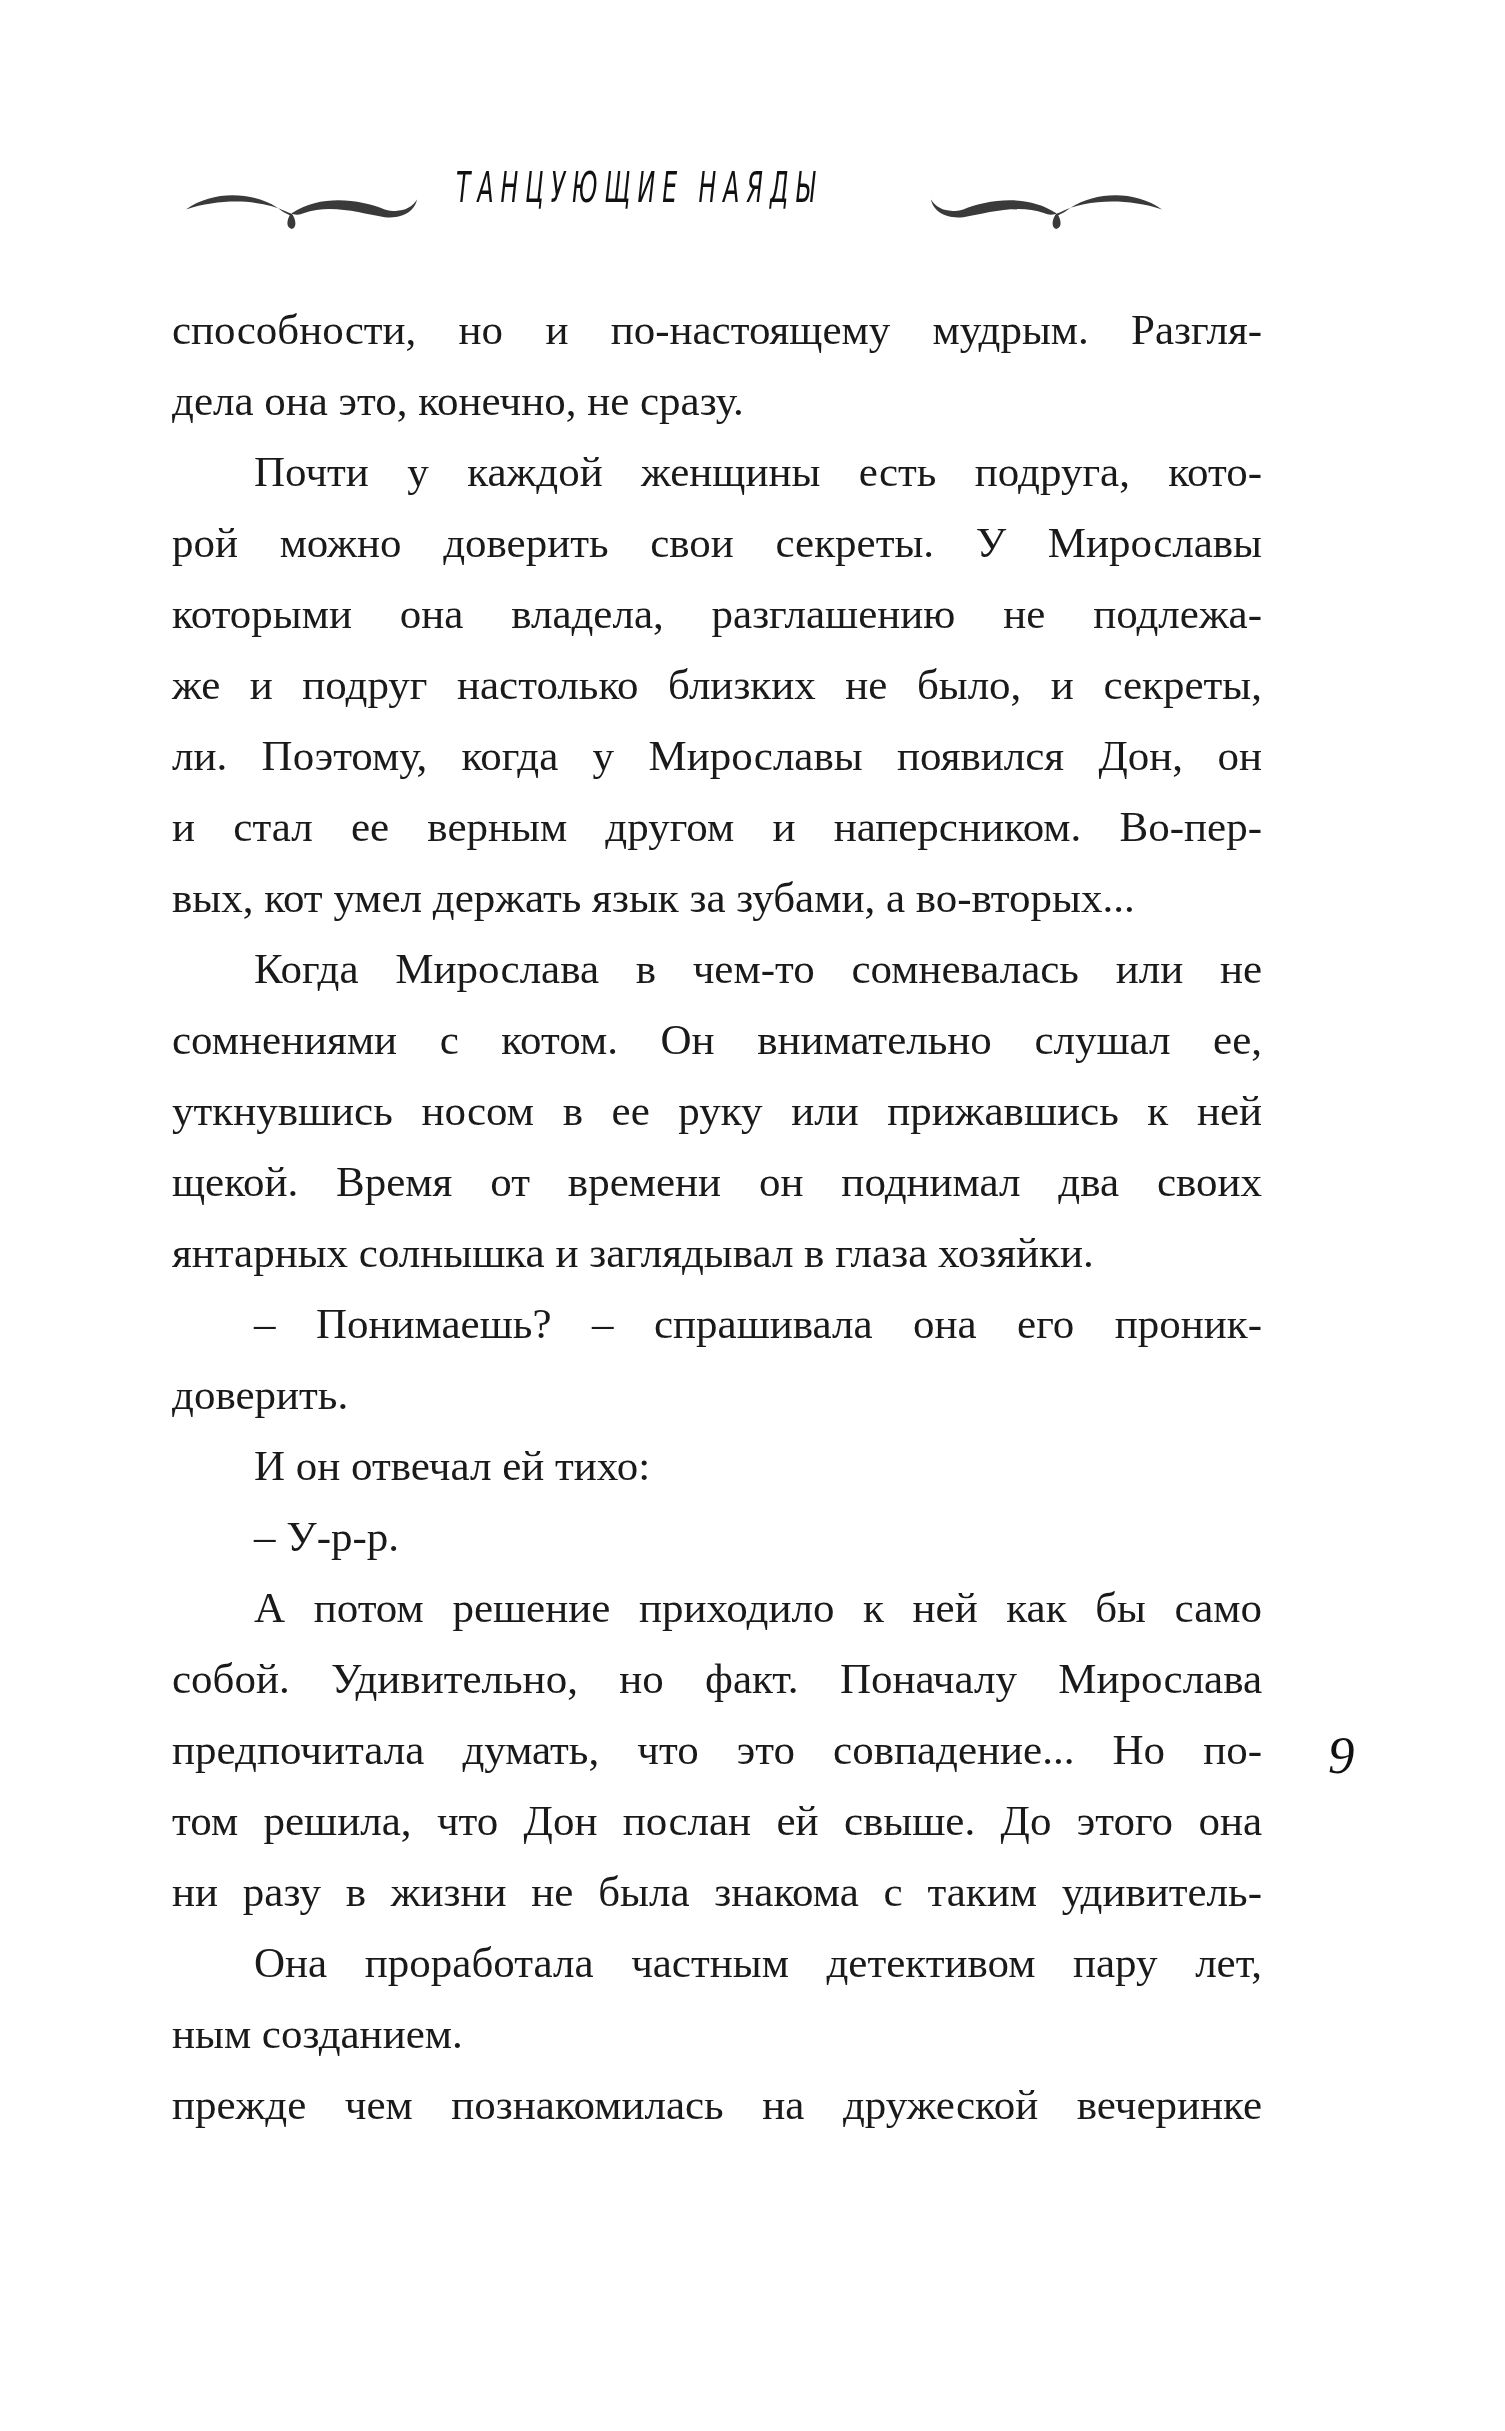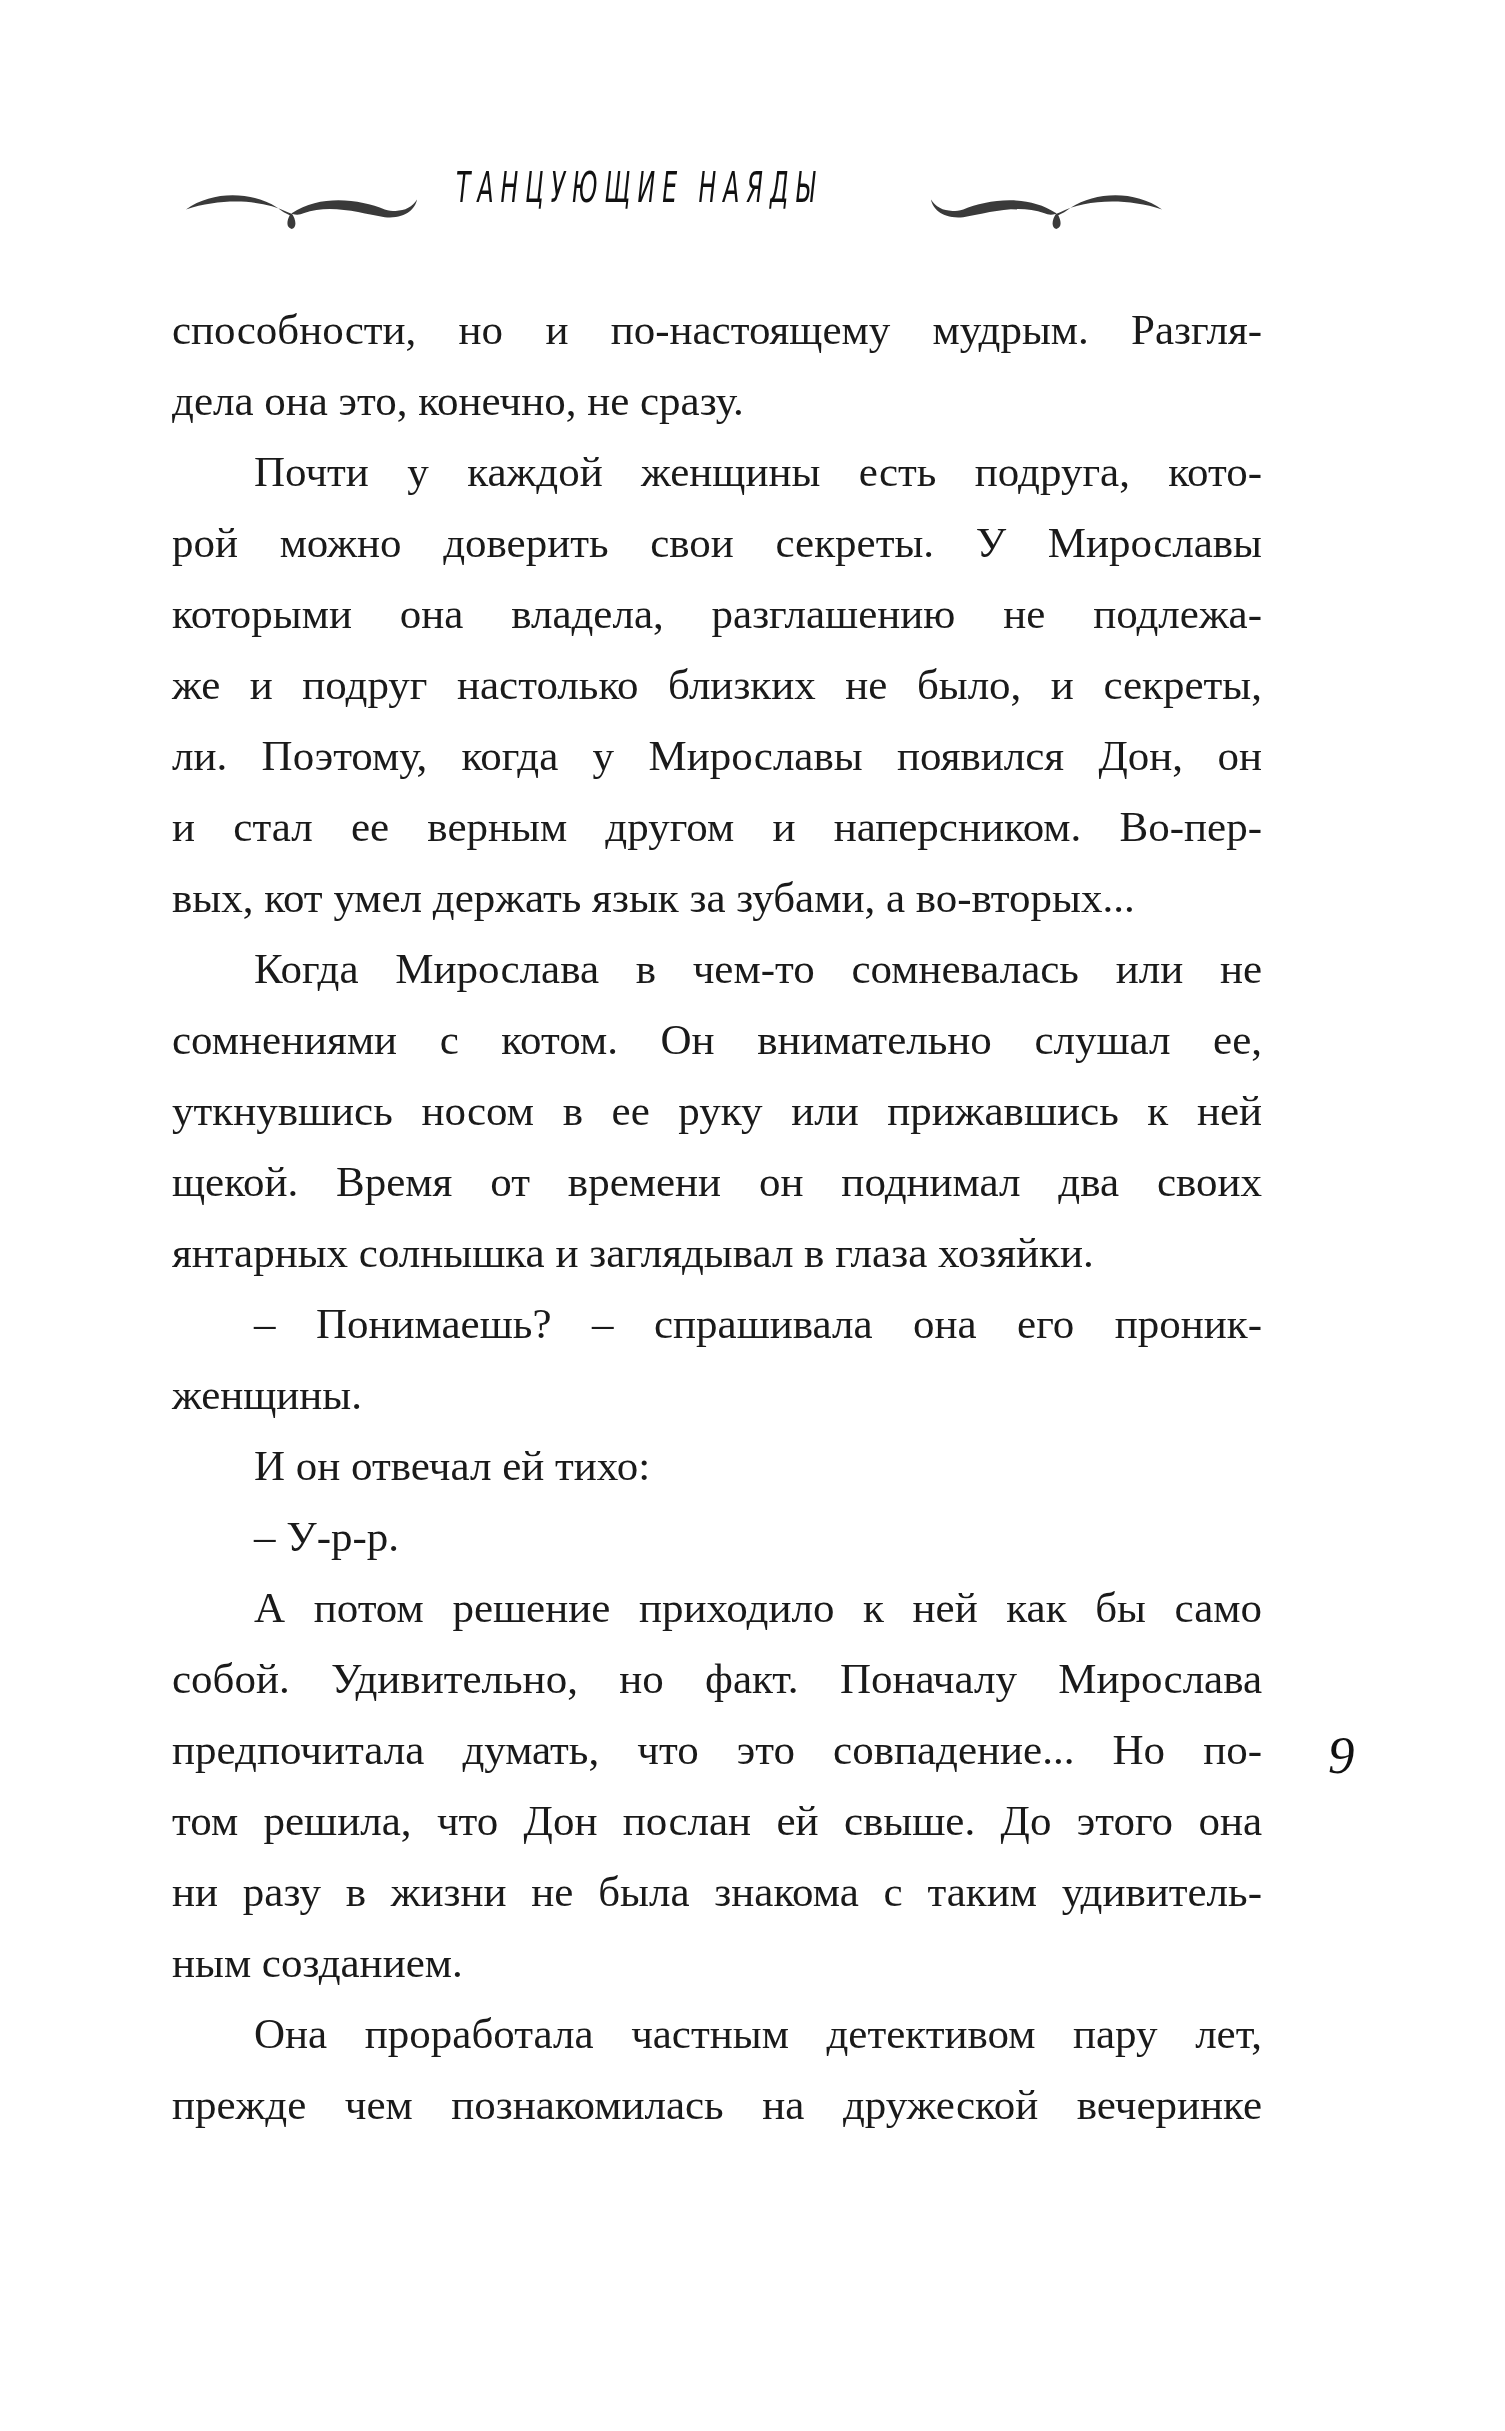--- a/index.html
+++ b/index.html
@@ -58,27 +58,27 @@
     <span class="line">же и подруг настолько близких не было, и секреты,</span>
     <span class="line">ли. Поэтому, когда у Мирославы появился Дон, он</span>
     <span class="line">и стал ее верным другом и наперсником. Во-пер-</span>
     <span class="line last">вых, кот умел держать язык за зубами, а во-вторых...</span>
     <span class="line indent">Когда Мирослава в чем-то сомневалась или не</span>
     <span class="line">сомнениями с котом. Он внимательно слушал ее,</span>
     <span class="line">уткнувшись носом в ее руку или прижавшись к ней</span>
     <span class="line">щекой. Время от времени он поднимал два своих</span>
     <span class="line last">янтарных солнышка и заглядывал в глаза хозяйки.</span>
     <span class="line indent">– Понимаешь? – спрашивала она его проник-</span>
-    <span class="line last">женщины.</span>
+    <span class="line last">доверить.</span>
     <span class="line indent last">И он отвечал ей тихо:</span>
     <span class="line indent last">– У-р-р.</span>
     <span class="line indent">А потом решение приходило к ней как бы само</span>
     <span class="line">собой. Удивительно, но факт. Поначалу Мирослава</span>
     <span class="line">предпочитала думать, что это совпадение... Но по-</span>
     <span class="line">том решила, что Дон послан ей свыше. До этого она</span>
     <span class="line">ни разу в жизни не была знакома с таким удивитель-</span>
+    <span class="line indent">Она проработала частным детективом пару лет,</span>
     <span class="line last">ным созданием.</span>
-    <span class="line indent">Она проработала частным детективом пару лет,</span>
     <span class="line">прежде чем познакомилась на дружеской вечеринке</span>
   </div>
 
 <div class="page-number">9</div>
 
 
 </body></html>

